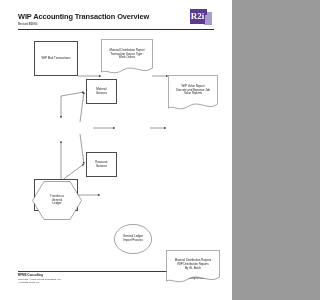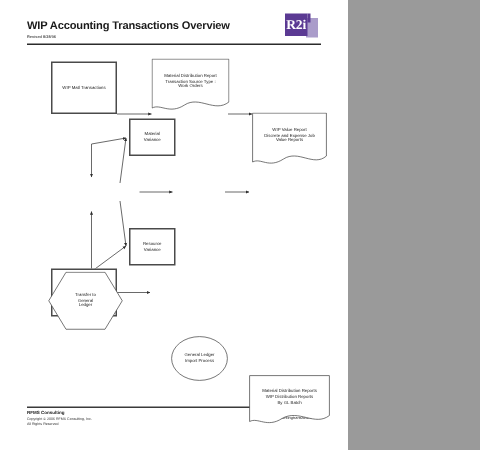--- a/index.html
+++ b/index.html
@@ -60,21 +60,21 @@
   .ftr-l b{font-size:3px;}
   .ftr-l .cp{font-size:2.4px;color:#333;}
   .ftr-r{position:absolute;right:10px;top:269px;text-align:right;font-size:2.6px;line-height:3.4px;color:#1a1a1a;}
 </style>
 </head>
 <body>
 
 <div class="page">
  <div class="sheet">
 
-  <div class="hdr-title">WIP Accounting Transactions Overview</div>
+  <div class="hdr-title">WIP Accounting Transaction Overview</div>
   <div class="hdr-sub">Revised 8/28/06</div>
   <div class="hdr-rule"></div>
 
   <div class="logo">
     <div class="blk2"></div>
     <div class="blk"></div>
     <div class="tick"></div>
     <div class="ltr">R2i</div>
   </div>
 

